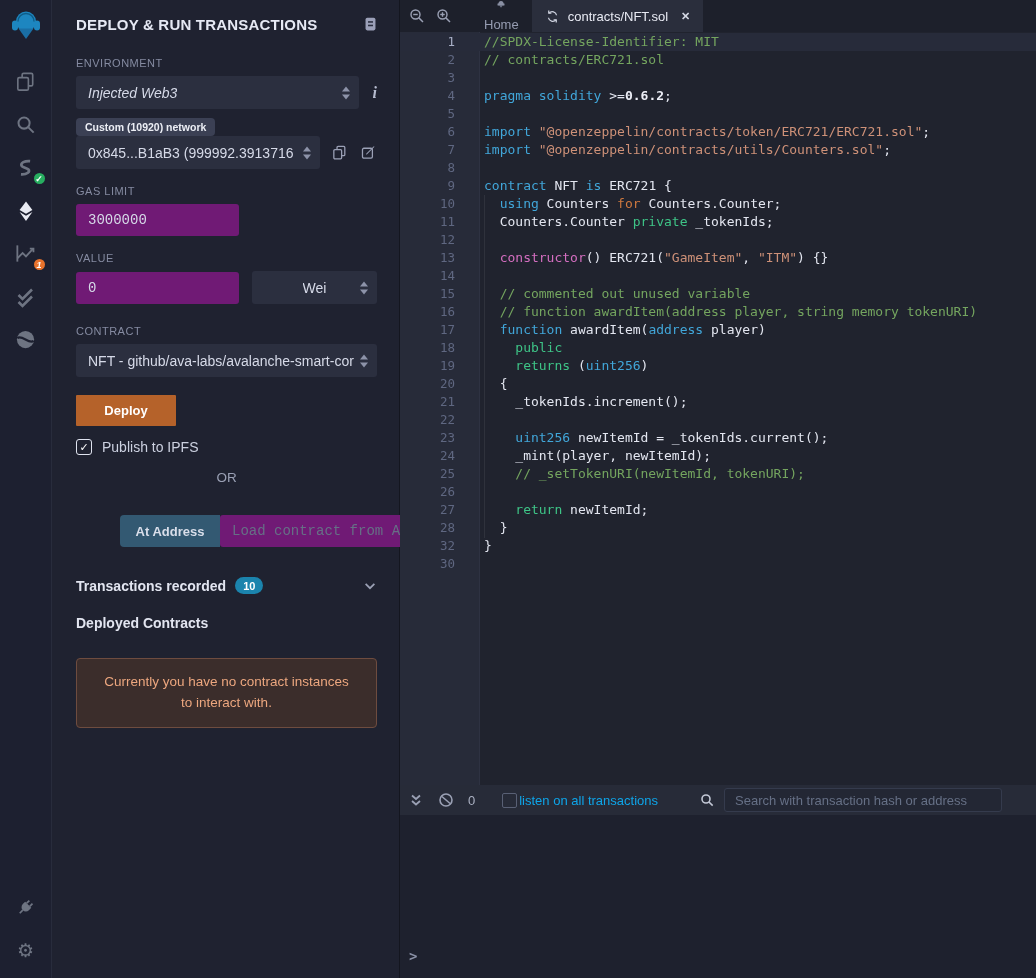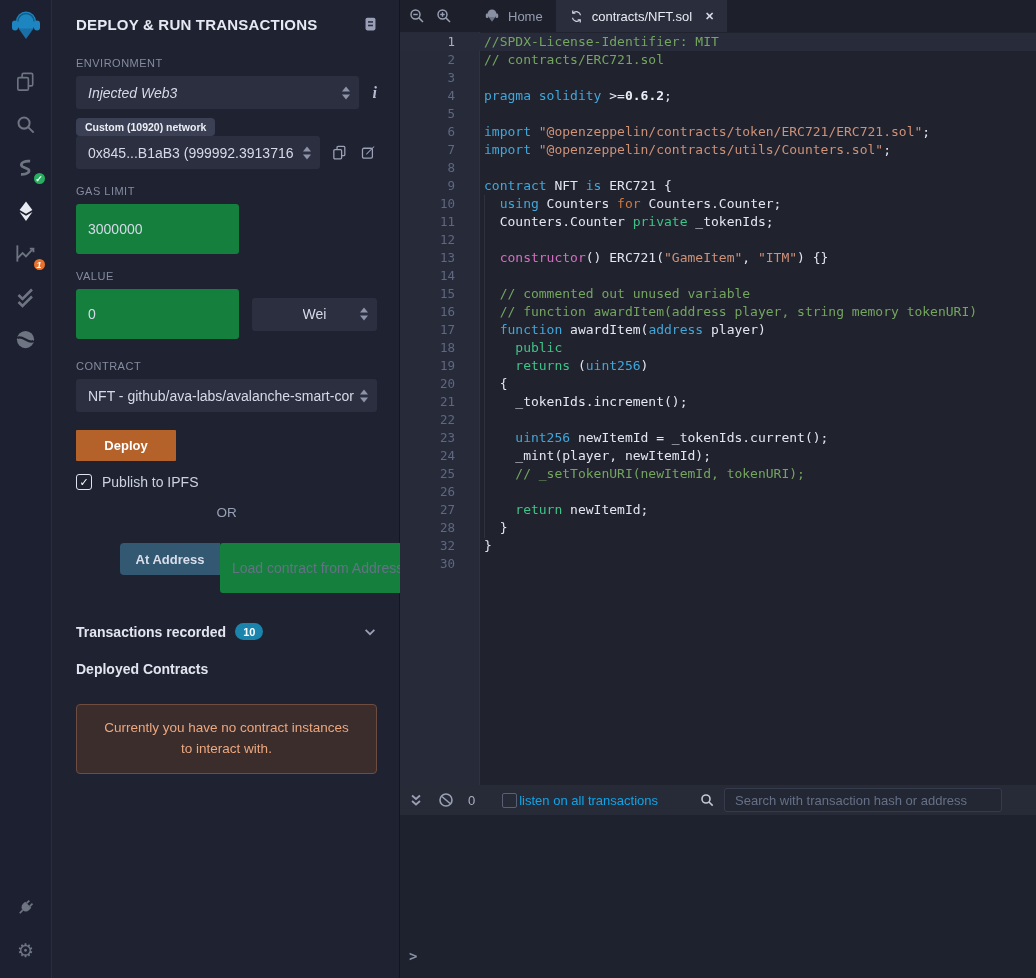--- a/index.html
+++ b/index.html
@@ -39,47 +39,47 @@
   .stepper{position:absolute; right:9px; top:50%; transform:translateY(-50%); display:flex; flex-direction:column; gap:3px;}
   .tri-up{width:0;height:0;border-left:4px solid transparent;border-right:4px solid transparent;border-bottom:5px solid #8d93a9;}
   .tri-down{width:0;height:0;border-left:4px solid transparent;border-right:4px solid transparent;border-top:5px solid #8d93a9;}
   .row{display:flex; align-items:center;}
   .env-row .control{flex:1;font-style:italic;}
   .info-i{font-family:"Liberation Serif",serif; font-style:italic; font-weight:700; font-size:16px; color:#b6bccf; margin-left:14px; cursor:pointer;}
   .net-badge{display:inline-block; background:#3b4054; color:#eceef5; font-size:10.5px; font-weight:700; padding:3px 9px; border-radius:4px; margin-top:9px;}
   .acct-row .control{flex:1; min-width:0;}
   .acct-icons{display:flex; gap:12px; margin-left:11px; color:#9ba1b6;}
   .acct-icons svg{cursor:pointer;}
-  input.text-input{background:#15803d; border:none; border-radius:3px; height:50px; font-size:14px; color:#d6dae8; padding:0 12px; font-family:Liberation Sans, sans-serif; outline:none;}
+  input.text-input{background:#701a75; border:none; border-radius:3px; height:32px; font-size:14px; color:#d6dae8; padding:0 12px; font-family:Liberation Mono, monospace; outline:none;}
   .gas-input{width:163px;}
   .value-input{width:163px;}
   .wei-select{width:138px; margin-left:13px;justify-content:center;}
   .deploy-btn{margin-top:18px; width:100px; height:31px; background:var(--deploy); border:none; border-radius:1px; color:#fff; font-weight:700; font-size:13px; font-family:"Liberation Sans",sans-serif; cursor:pointer;}
   .ipfs-row{margin-top:13px; display:flex; align-items:center; gap:10px;}
   .checkbox{width:16px; height:16px; border:1px solid #dfe3ef; border-radius:3px; display:flex; align-items:center; justify-content:center; font-size:11px; color:#fff; cursor:pointer; flex:none;}
   .ipfs-label{font-size:14px; color:#ccd1e0;}
-  .or-divider{text-align:center; color:#9aa0b4; font-size:13.5px; margin:15px 0 23px;}
+  .or-divider{text-align:center; color:#9aa0b4; font-size:13.5px; margin:15px 0 30px;}
   .at-row{display:flex;padding-left:44px;}
   .at-btn{width:100px; height:32px; flex:none; background:var(--ataddr); border:none; border-radius:4px 0 0 4px; color:#d9deea; font-weight:700; font-size:13px; font-family:"Liberation Sans",sans-serif; cursor:pointer;}
   .at-input{flex:1; border-radius:0 4px 4px 0; background:#282c3a; font-size:13px;}
   .at-input::placeholder{color:#667086;}
   .tx-row{margin-top:30px; display:flex; align-items:center; gap:9px;}
   .tx-label{font-size:14px; font-weight:700; color:#e2e5f0;}
   .tx-badge{background:var(--info-badge); color:#fff; border-radius:10px; padding:2.5px 8px; font-size:11px; font-weight:700;}
   .tx-chevron{margin-left:auto; color:#9aa0b4; cursor:pointer;}
   .deployed-label{margin-top:21px; font-size:14px; font-weight:700; color:#e2e5f0;}
   .warn-box{margin-top:27px; background:var(--warn-bg); border:1px solid var(--warn-border); border-radius:4px; padding:13px 26px; text-align:center; font-size:13.5px; line-height:1.55; color:var(--warn-text);}
 
   
   .main{flex:1; display:flex; flex-direction:column; min-width:0;}
   .tabbar{height:32px; flex:none; background:#1d202b; display:flex; align-items:stretch;}
   .zoom-btns{display:flex; align-items:center; gap:9px; padding:0 10px 0 8px; color:#9aa0b4;}
   .zoom-btns svg{cursor:pointer;}
   .tab{display:flex; align-items:center; gap:8px; padding:0 13px; font-size:13px; color:#969cb1; cursor:pointer; white-space:nowrap;}
-  .tab.home{margin-left:8px;}
+  .tab.home{margin-left:8px;flex-direction:column;}
   .tab.active{background:#2a2e3c; color:#e9ebf4;}
   .tab .close{font-size:11px; font-weight:700; color:#d4d8e4; margin-left:5px;}
   .editor{flex:1; position:relative; background:var(--bg-editor); overflow:hidden; font-family:"DejaVu Sans Mono",monospace; font-size:13px; cursor:text;}
   .gutter-bg{position:absolute; left:0; top:0; bottom:0; width:80px; background:var(--bg-gutter); border-right:1px solid #2e3242;}
   .indent-guide{position:absolute; left:84px; top:163px; height:343px; width:1px; background:rgba(255,255,255,.07);}
   .code-lines{position:relative; padding-top:1px;}
   .code-line{display:flex; height:18px; line-height:18px;}
   .code-line.active{background:#272b3a;}
   .ln{width:80px; flex:none; text-align:right; padding-right:25px; color:#5f6781; font-size:12.5px;}
   .code-line.active .ln{color:#a8afc6;}

